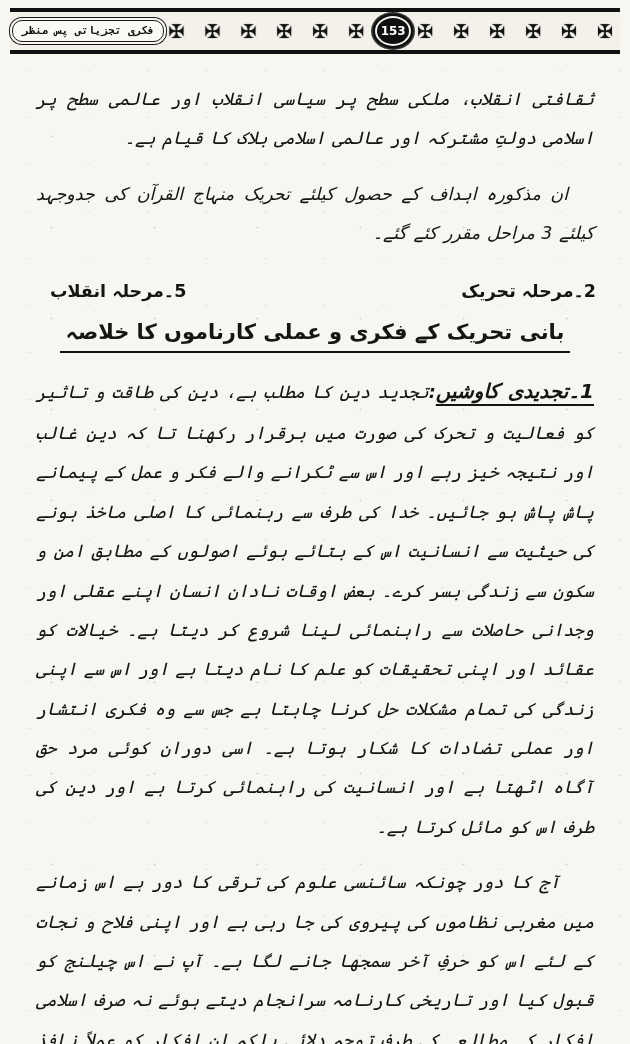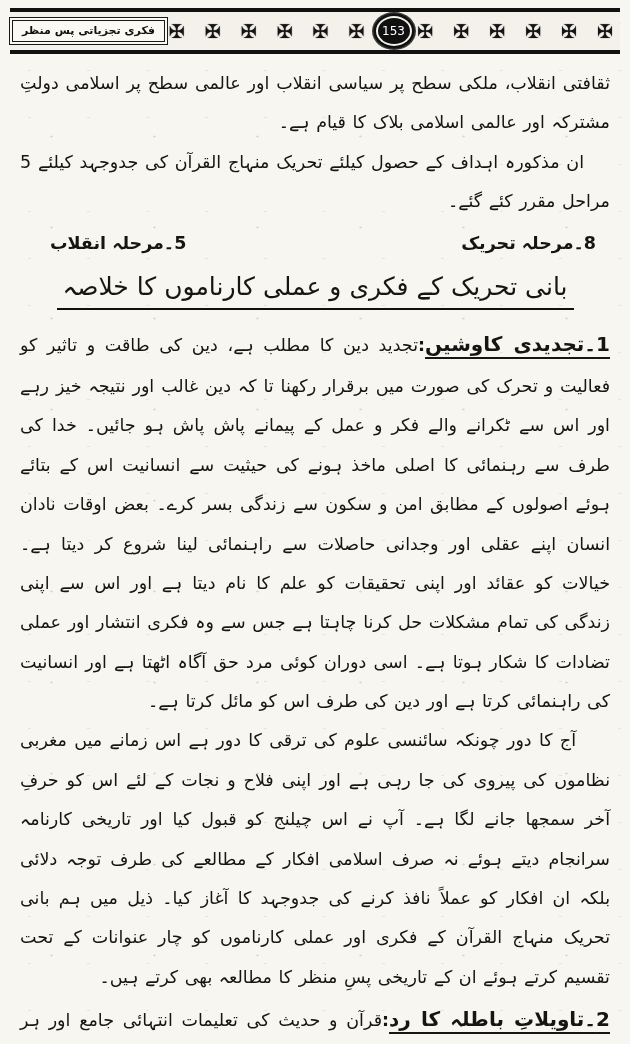--- a/index.html
+++ b/index.html
@@ -26,61 +26,61 @@
   }
   .label-box{
     flex:0 0 auto;z-index:2;
     background:#faf9f4;color:#111;
     font-size:11px;font-weight:bold;line-height:1.1;
     padding:4px 9px;margin:0 2px;
     border:1.5px solid #1a1a1a;
     box-shadow:0 0 0 2px #faf9f4, 0 0 0 3.5px #1a1a1a;
     white-space:nowrap;
   }
-  .label-box.rounded{border-radius:0;box-shadow:0 0 0 2px #faf9f4, 0 0 0 3px #1a1a1a;}
+  .label-box.rounded{border-radius:10px;box-shadow:0 0 0 2px #faf9f4, 0 0 0 3px #1a1a1a;font-family:Liberation Mono, monospace;}
   .ornament-strip{
     flex:1 1 auto;overflow:hidden;
     text-align:center;font-size:19px;letter-spacing:7px;
     color:#141414;white-space:nowrap;line-height:34px;
     text-shadow:0 0 1px #141414;
   }
   .page-number-badge{
     flex:0 0 auto;z-index:2;
     min-width:26px;height:24px;padding:1px 3px;
     border-radius:50%;
     background:#101010;color:#fff;
     display:flex;align-items:center;justify-content:center;
-    font-size:12px;font-weight:normal;
+    font-size:12px;font-weight:bold;
     box-shadow:0 0 0 2px #f3f1ea, 0 0 0 4.5px #101010, 0 0 0 6px #3a3a3a;
     margin:0 6px;
   }
 
   
   .body-text{padding:10px 10px 0 10px;}
-  p{margin:0;}
+  p{margin:16px;font-style:italic;}
   .para{
     font-size:17.5px;line-height:2.25;
     text-align:justify;
     word-spacing:1px;
   }
   .indent{text-indent:34px;}
   .goals-line{text-indent:26px;}
   .stages-row{
     display:flex;flex-direction:row;justify-content:space-between;
     padding:2px 14px 0 30px;
     font-size:17.5px;font-weight:bold;line-height:2.2;
   }
   .stage-item{white-space:nowrap;}
 
   .main-heading{
     text-align:center;margin:10px 0 12px 0;
   }
   .main-heading span{
     display:inline-block;
-    font-size:25px;font-weight:normal;
+    font-size:21px;font-weight:bold;
     border-bottom:2.5px solid #111;
     padding:0 6px 7px 6px;
   }
 
   .section-heading{
     font-weight:bold;font-size:20px;
     text-decoration:underline;
     text-decoration-thickness:2px;
     text-underline-offset:6px;
   }
@@ -103,24 +103,24 @@
     </div>
     <div class="label-box rounded">
       <span>فکری تجزیاتی پس منظر</span>
     </div>
   </div>
 
   <div class="body-text">
 
     <p class="para">ثقافتی انقلاب، ملکی سطح پر سیاسی انقلاب اور عالمی سطح پر اسلامی دولتِ مشترکہ اور عالمی اسلامی بلاک کا قیام ہے۔</p>
 
-    <p class="para goals-line">ان مذکورہ اہداف کے حصول کیلئے تحریک منہاج القرآن کی جدوجہد کیلئے 5 مراحل مقرر کئے گئے۔</p>
+    <p class="para goals-line">ان مذکورہ اہداف کے حصول کیلئے تحریک منہاج القرآن کی جدوجہد کیلئے 3 مراحل مقرر کئے گئے۔</p>
 
     <div class="stages-row">
-      <span class="stage-item">8۔مرحلہ تحریک</span>
+      <span class="stage-item">2۔مرحلہ تحریک</span>
       <span class="stage-item">5۔مرحلہ انقلاب</span>
     </div>
 
     <div class="main-heading">
       <span>بانی تحریک کے فکری و عملی کارناموں کا خلاصہ</span>
     </div>
 
     <p class="para"><span class="section-heading">1۔تجدیدی کاوشیں</span><span class="section-colon">:</span><span>تجدید دین کا مطلب ہے، دین کی طاقت و تاثیر کو فعالیت و تحرک کی صورت میں برقرار رکھنا تا کہ دین غالب اور نتیجہ خیز رہے اور اس سے ٹکرانے والے فکر و عمل کے پیمانے پاش پاش ہو جائیں۔ خدا کی طرف سے رہنمائی کا اصلی ماخذ ہونے کی حیثیت سے انسانیت اس کے بتائے ہوئے اصولوں کے مطابق امن و سکون سے زندگی بسر کرے۔ بعض اوقات نادان انسان اپنے عقلی اور وجدانی حاصلات سے راہنمائی لینا شروع کر دیتا ہے۔ خیالات کو عقائد اور اپنی تحقیقات کو علم کا نام دیتا ہے اور اس سے اپنی زندگی کی تمام مشکلات حل کرنا چاہتا ہے جس سے وہ فکری انتشار اور عملی تضادات کا شکار ہوتا ہے۔ اسی دوران کوئی مرد حق آگاہ اٹھتا ہے اور انسانیت کی راہنمائی کرتا ہے اور دین کی طرف اس کو مائل کرتا ہے۔</span></p>
 
     <p class="para indent">آج کا دور چونکہ سائنسی علوم کی ترقی کا دور ہے اس زمانے میں مغربی نظاموں کی پیروی کی جا رہی ہے اور اپنی فلاح و نجات کے لئے اس کو حرفِ آخر سمجھا جانے لگا ہے۔ آپ نے اس چیلنج کو قبول کیا اور تاریخی کارنامہ سرانجام دیتے ہوئے نہ صرف اسلامی افکار کے مطالعے کی طرف توجہ دلائی بلکہ ان افکار کو عملاً نافذ کرنے کی جدوجہد کا آغاز کیا۔ ذیل میں ہم بانی تحریک منہاج القرآن کے فکری اور عملی کارناموں کو چار عنوانات کے تحت تقسیم کرتے ہوئے ان کے تاریخی پسِ منظر کا مطالعہ بھی کرتے ہیں۔</p>

